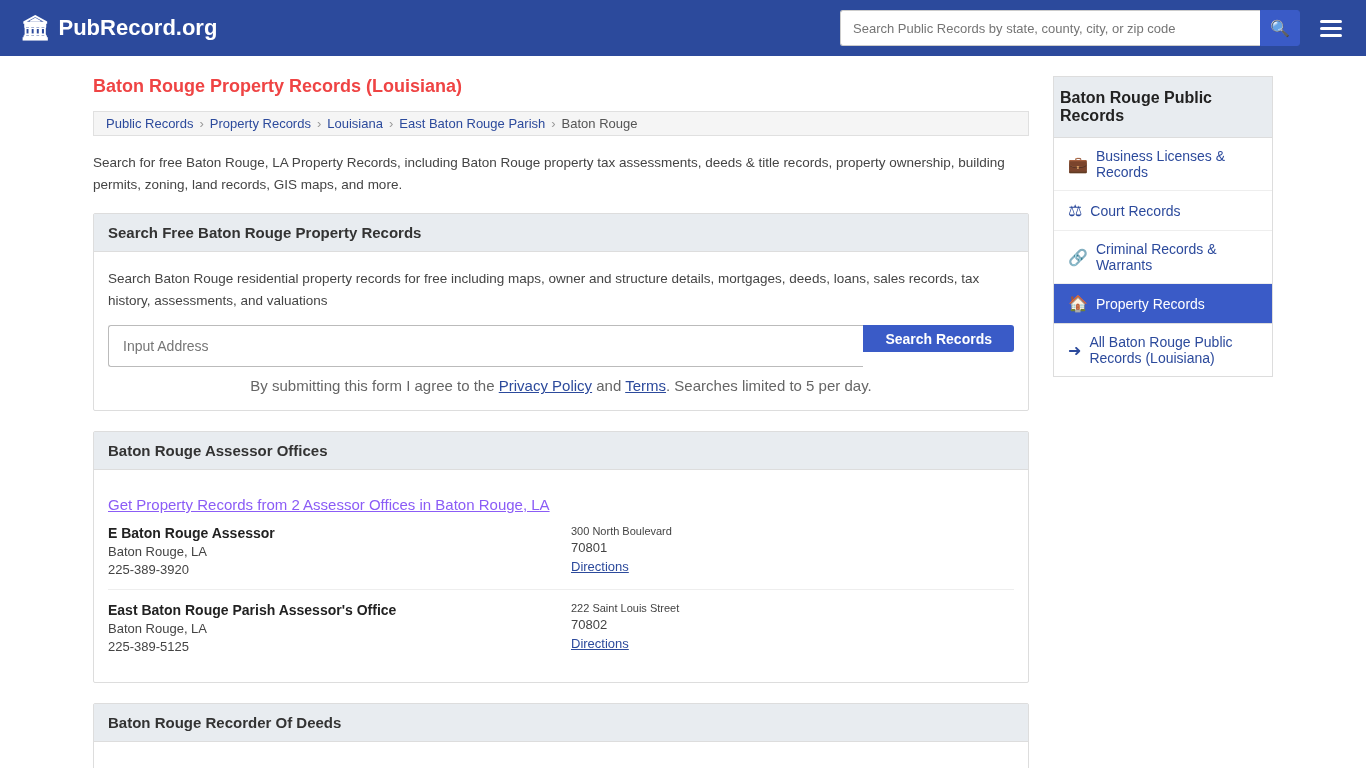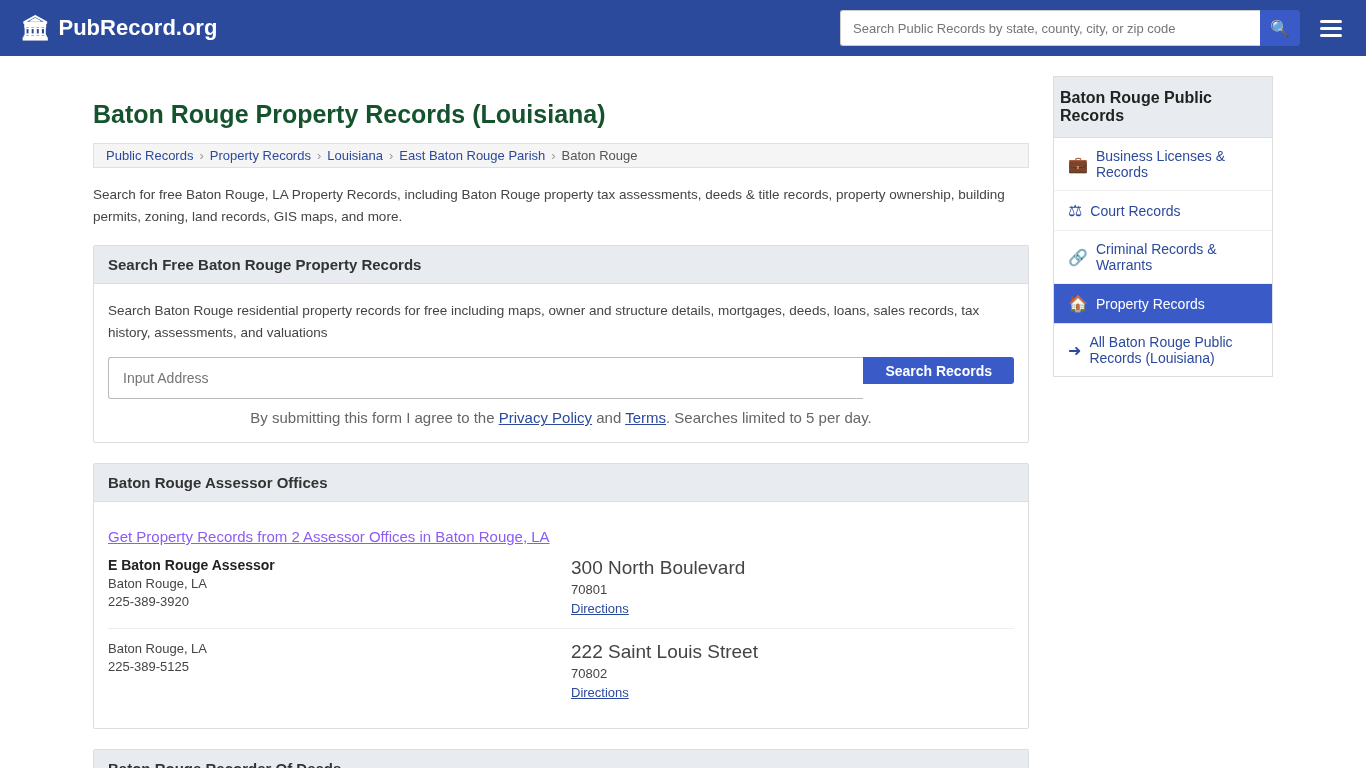--- a/index.html
+++ b/index.html
@@ -90,25 +90,24 @@
       flex: 1;
       min-width: 0;
     }
     .sidebar {
       width: 220px;
       flex-shrink: 0;
     }
 
     
     .page-title {
-      font-size: 25px;
-      font-weight: bold;
-      color: #14532d;
+      font-size: 18px;
+      font-weight: bold;
+      color: #ef4444;
       margin-bottom: 14px;
-      margin-top: 24px;
     }
 
     
     .breadcrumb {
       background: #f5f5f5;
       border: 1px solid #e0e0e0;
       padding: 4px 12px;
       font-size: 13px;
       color: #555;
       margin-bottom: 16px;
@@ -219,21 +218,21 @@
     .office-city {
       font-size: 13px;
       color: #444;
       margin-bottom: 3px;
     }
     .office-phone {
       font-size: 13px;
       color: #444;
     }
     .office-address {
-      font-size: 19px;
+      font-size: 11px;
       color: #444;
       margin-bottom: 3px;
     }
     .office-zip {
       font-size: 13px;
       color: #444;
       margin-bottom: 3px;
     }
     .directions-link {
       color: #2c4a9c;
@@ -373,20 +372,21 @@
               <div class="office-address">300 North Boulevard</div>
               <div class="office-zip">70801</div>
               <a class="directions-link" href="#">Directions</a>
             </div>
           </div>
         </div>
 
         <div class="office-entry">
           <div class="office-grid">
             <div class="office-left">
+              <div class="office-name">East Baton Rouge Parish Assessor's Office</div>
               <div class="office-city">Baton Rouge, LA</div>
               <div class="office-phone">225-389-5125</div>
             </div>
             <div class="office-right">
               <div class="office-address">222 Saint Louis Street</div>
               <div class="office-zip">70802</div>
               <a class="directions-link" href="#">Directions</a>
             </div>
           </div>
         </div>

